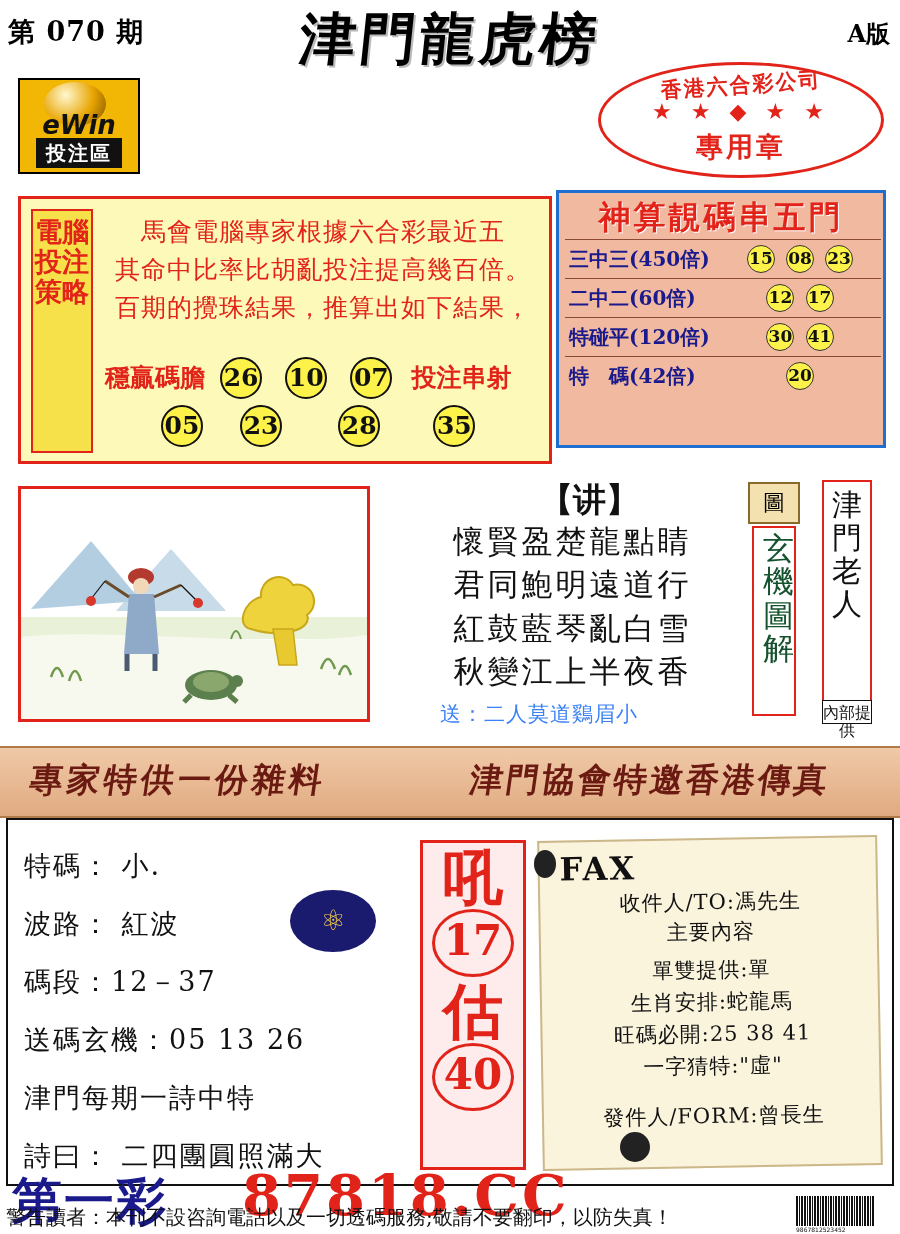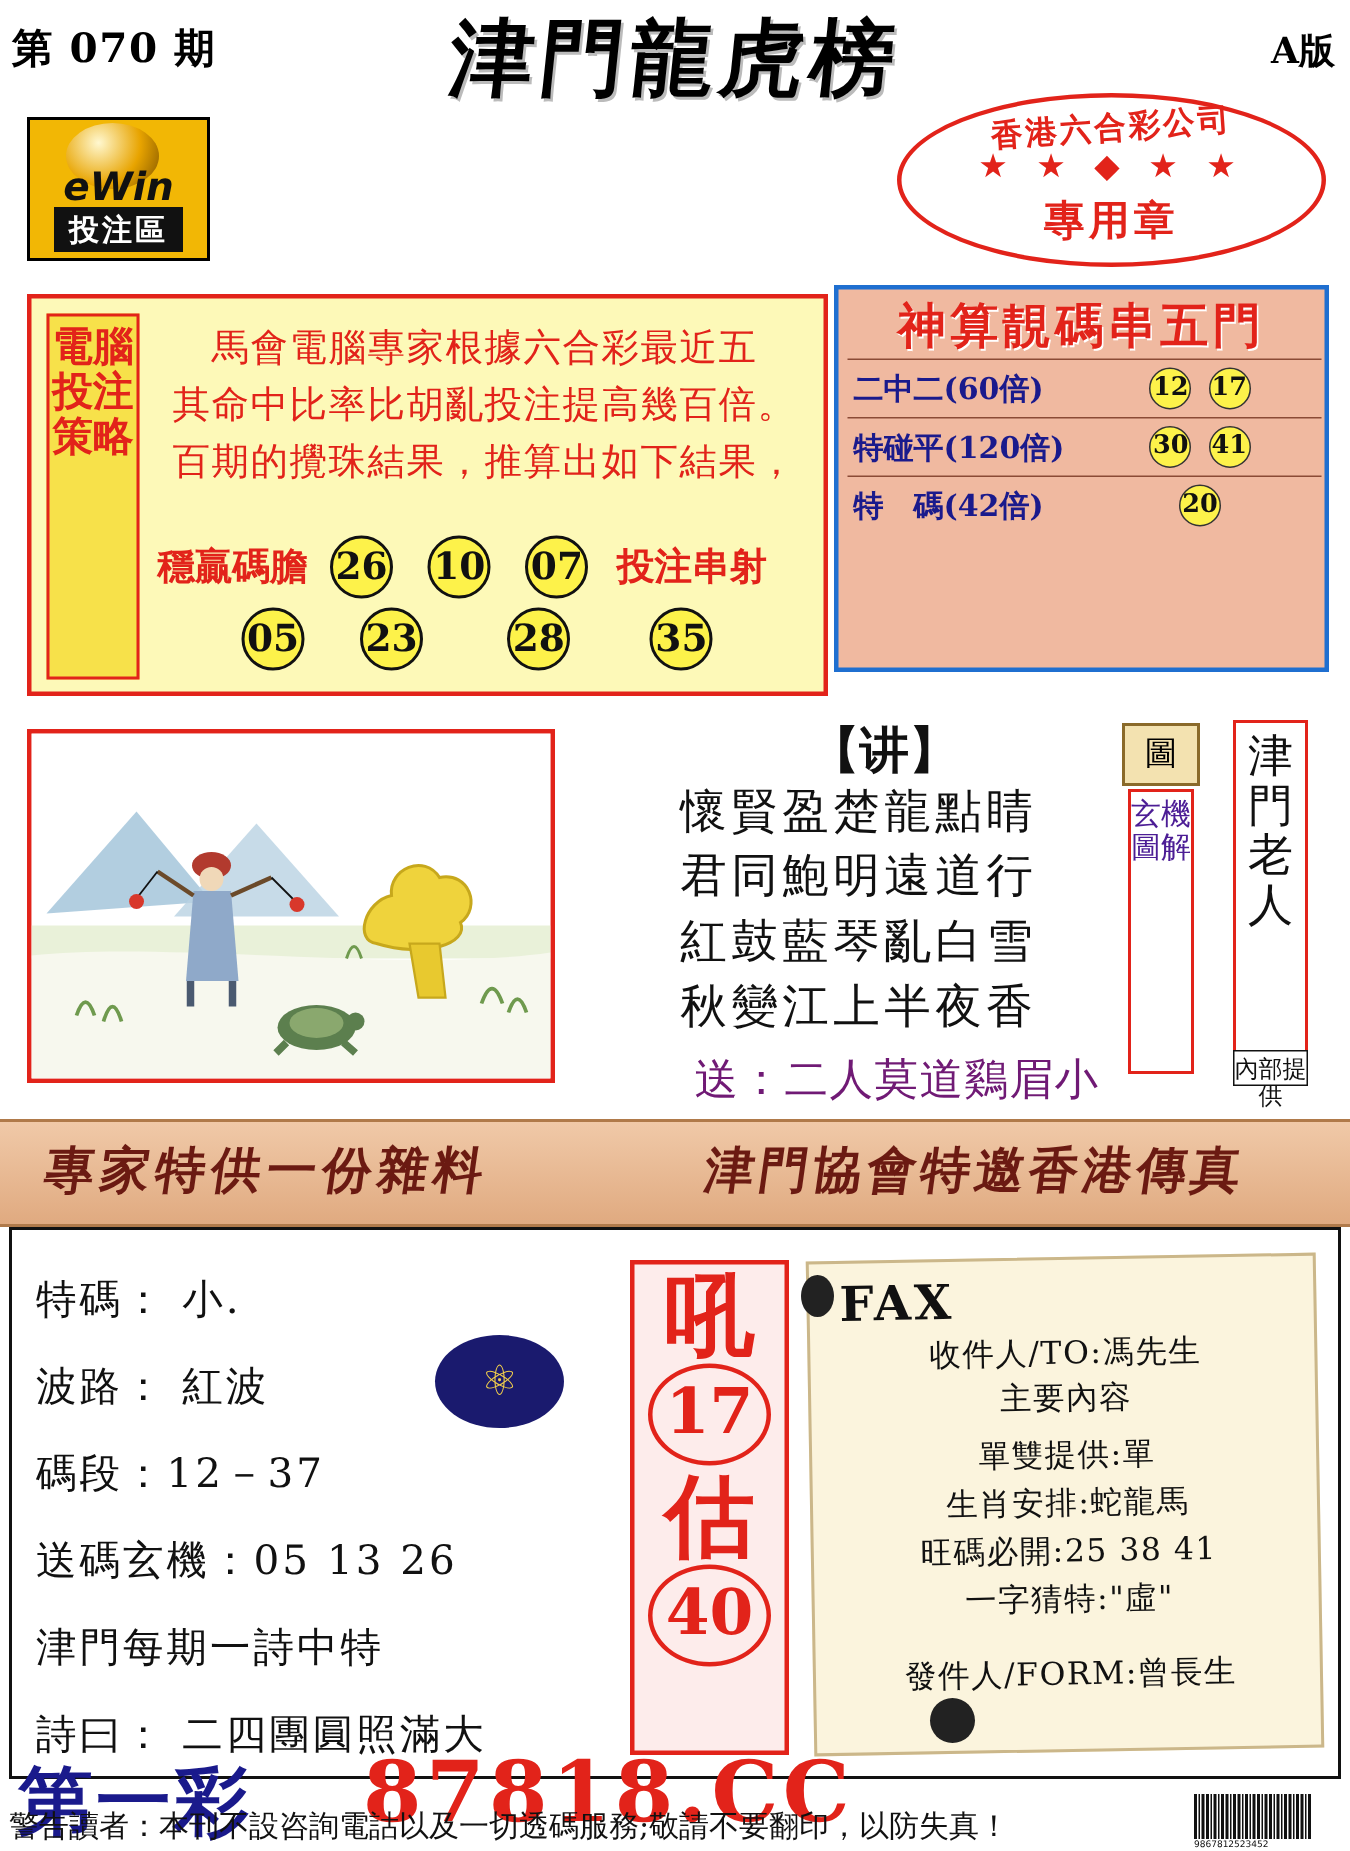--- a/index.html
+++ b/index.html
@@ -134,28 +134,27 @@
     position:absolute;left:540px;top:478px;font-size:33px;font-weight:bold;color:#111;
     font-family:"DejaVu Serif","Liberation Serif",serif;
   }
   .poem{
     position:absolute;left:400px;top:520px;width:345px;
     font-size:31px;line-height:1.4;color:#111;text-align:center;letter-spacing:3px;
     font-family:"DejaVu Serif","Liberation Serif",serif;
   }
   .poem-send{
     position:absolute;left:440px;top:700px;width:320px;
-    font-size:29px;color:#701a75;letter-spacing:1px;
-    font-family:"DejaVu Serif","Liberation Serif",serif;
-    margin-left:23px;
+    font-size:21px;color:#3b82f6;letter-spacing:1px;
+    font-family:"DejaVu Serif","Liberation Serif",serif;
   }
 
   .vbox{
     position:absolute;width:44px;border:2px solid #e2231a;background:#fff;box-sizing:border-box;
-    text-align:left;font-size:20px;line-height:1.08;color:#4c1d95;padding-top:4px;
+    text-align:right;font-size:31px;line-height:1.08;color:#14532d;padding-top:4px;
     font-family:"DejaVu Serif","Liberation Serif",serif;
   }
   .xuanji{left:752px;top:526px;height:190px;}
   .icon-box{
     position:absolute;left:748px;top:482px;width:52px;height:42px;border:2px solid #8a6a2a;
     background:#f3e2b0;box-sizing:border-box;text-align:center;font-size:22px;line-height:38px;
   }
   .laoren{
     position:absolute;left:822px;top:480px;width:50px;height:236px;border:2px solid #e2231a;
     background:#fff;box-sizing:border-box;text-align:center;color:#111;font-size:30px;
@@ -297,20 +296,28 @@
       <span class="ball" style="margin-left:32px">23</span>
       <span class="ball" style="margin-left:51px">28</span>
       <span class="ball" style="margin-left:48px">35</span>
     </div>
   </div>
 
   <div class="rtable">
     <div class="rtable-title">神算靚碼串五門</div>
     <div class="rtable-rows">
 
+      <div class="rrow">
+        <div class="lbl">三中三(450倍)</div>
+        <div class="nums">
+          <span class="mini">15</span>
+          <span class="mini">08</span>
+          <span class="mini">23</span>
+        </div>
+      </div>
 
 
       <div class="rrow">
         <div class="lbl">二中二(60倍)</div>
         <div class="nums">
           <span class="mini">12</span>
           <span class="mini">17</span>
         </div>
       </div>
 

